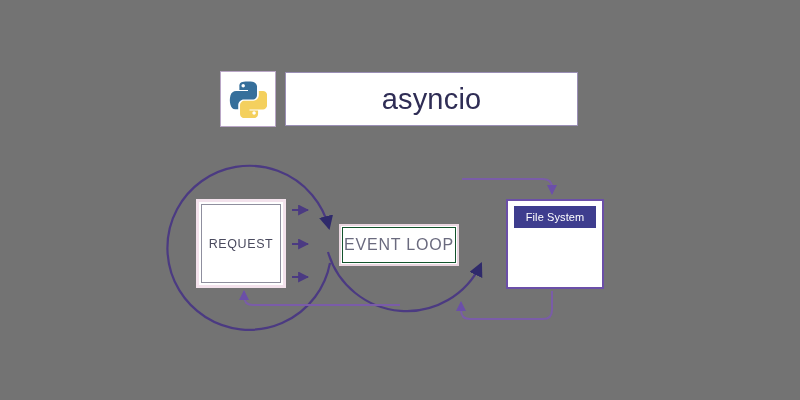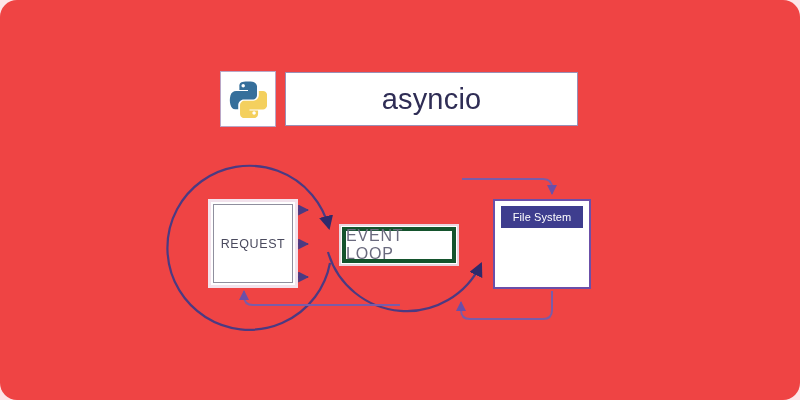--- a/index.html
+++ b/index.html
@@ -10,22 +10,21 @@
     width: 800px;
     height: 400px;
     overflow: hidden;
     font-family: "Liberation Sans", sans-serif;
     background: #fde5e8;
   }
   #canvas {
     position: relative;
     width: 800px;
     height: 400px;
-    background: #ef4444;
-    border-radius: 17px;
+    background: #737373;
   }
 
   
   #python-logo-box {
     position: absolute;
     left: 220px;
     top: 71px;
     width: 56px;
     height: 56px;
     background: #ffffff;
@@ -52,21 +51,21 @@
   }
   #asyncio-title {
     font-size: 29px;
     color: #2f2d55;
     letter-spacing: 0.2px;
   }
 
   
   #request-box {
     position: absolute;
-    left: 208px;
+    left: 196px;
     top: 199px;
     width: 90px;
     height: 89px;
     background: #ffffff;
     border: 3px solid #f3e2ec;
     box-sizing: border-box;
     padding: 2px;
   }
   #request-inner {
     width: 100%;
@@ -92,37 +91,37 @@
     width: 120px;
     height: 42px;
     background: #ffffff;
     border: 2px solid #ead6e0;
     box-sizing: border-box;
     padding: 1px;
   }
   #event-loop-inner {
     width: 100%;
     height: 100%;
-    border: 4px solid #14532d;
+    border: 1px solid #14532d;
     box-sizing: border-box;
     background: #ffffff;
     display: flex;
     align-items: center;
     justify-content: center;
   }
   #event-loop-label {
     font-size: 16px;
     color: #6a6a7e;
     letter-spacing: 0.8px;
   }
 
   
   #services-box {
     position: absolute;
-    left: 493px;
+    left: 506px;
     top: 199px;
     width: 98px;
     height: 90px;
     background: #ffffff;
     border: 2px solid #6b4fa8;
     box-sizing: border-box;
     padding: 5px 6px;
     display: flex;
     flex-direction: column;
   }

